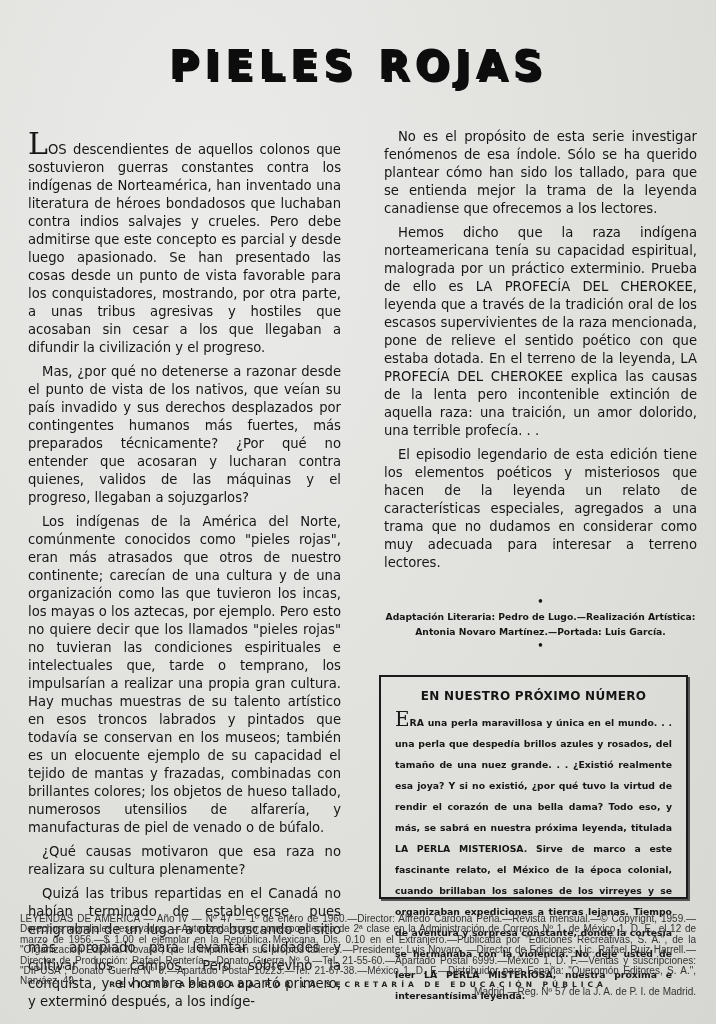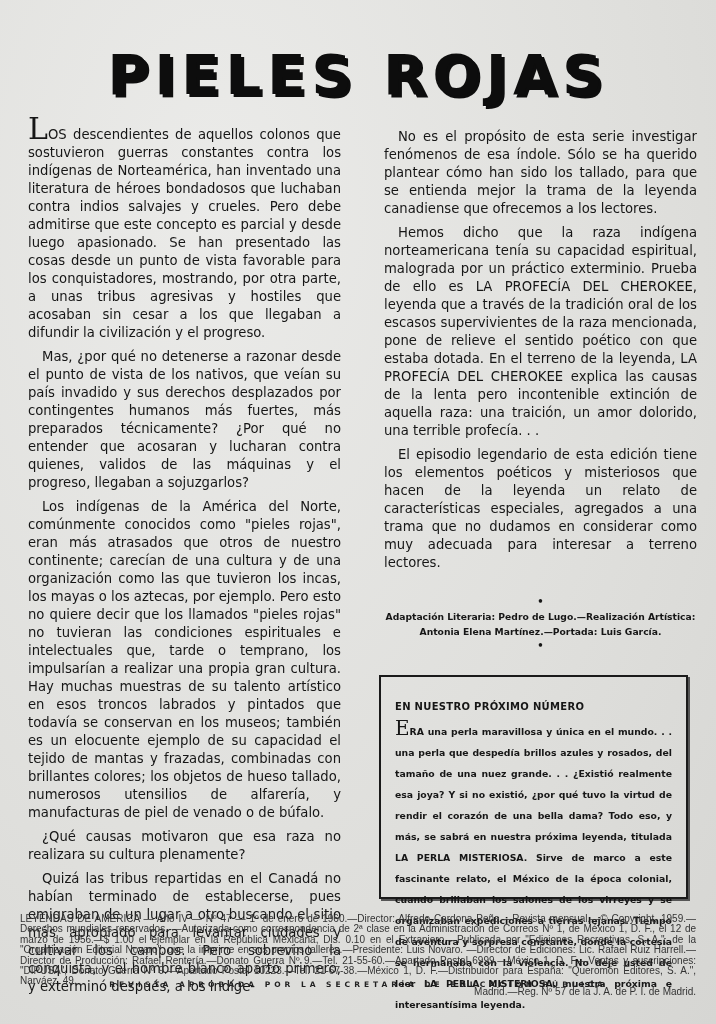--- a/index.html
+++ b/index.html
@@ -6,42 +6,42 @@
     body {
       width: 716px; height: 1024px; overflow: hidden;
       background: #e4e4e2;
       background-image: radial-gradient(ellipse at 30% 20%, #ebebe9 0%, #dfdfdc 60%, #d6d6d3 100%);
       position: relative;
       color: #161616;
     }
     .page { position: absolute; left: 0; top: 0; width: 716px; height: 1024px; }
     .title {
       position: absolute; top: 42px; left: 0; width: 716px; text-align: center;
-      font-family: "DejaVu Sans", sans-serif; font-weight: bold; font-size: 56px;
+      font-family: "DejaVu Sans", sans-serif; font-weight: bold; font-size: 40px;
       letter-spacing: 6px; color: #0d0d0d;
       text-shadow: 3px 3px 0 #0d0d0d, 1px 1px 0 #fff;
     }
     .col { position: absolute; font-family: "DejaVu Sans", sans-serif; font-size: 13.2px; line-height: 18px; text-align: justify; }
-    .col-left { left: 28px; top: 120px; width: 313px; }
+    .col-left { left: 28px; top: 135px; width: 313px; }
     .col-right { left: 384px; top: 128px; width: 313px; }
     .col p { margin: 0 0 6px 0; text-indent: 14px; }
     .col p.first { text-indent: 0; }
     .drop { font-family: "DejaVu Serif", serif; font-size: 30px; line-height: 18px; float: none; font-weight: normal; }
     .credits {
       position: absolute; left: 384px; top: 595px; width: 313px; text-align: center;
       font-family: "DejaVu Sans", sans-serif; font-weight: bold; font-size: 9.2px; line-height: 15px;
     }
     .bullet { text-align: center; font-size: 10px; line-height: 14px; }
     .next-box {
       position: absolute; left: 379px; top: 675px; width: 309px; height: 224px;
       border: 2px solid #1a1a1a; box-shadow: 2px 2px 0 #555;
       box-sizing: border-box; padding: 8px 14px;
       font-family: "DejaVu Sans", sans-serif;
     }
-    .next-title { text-align: left; font-weight: bold; font-size: 10px; margin: 16px 0 6px 0; letter-spacing: 0.3px; }
+    .next-title { text-align: center; font-weight: bold; font-size: 12px; margin: 4px 0 6px 0; letter-spacing: 0.3px; }
     .next-body { font-weight: bold; font-size: 9.3px; line-height: 21px; text-align: justify; }
     .next-drop { font-family: "DejaVu Serif", serif; font-size: 20px; font-weight: normal; }
     .footer {
       position: absolute; left: 20px; top: 914px; width: 676px;
       font-family: "Liberation Sans", sans-serif; font-size: 10px; line-height: 10.4px;
       text-align: justify; color: #333;
     }
     .footer .last { text-align: right; }
     .approval {
       position: absolute; left: 0; top: 980px; width: 716px; text-align: center;
@@ -64,21 +64,21 @@
 
   <div class="col col-right">
     <p>No es el propósito de esta serie investigar fenómenos de esa índole. Sólo se ha querido plantear cómo han sido los tallado, para que se entienda mejor la trama de la leyenda canadiense que ofrecemos a los lectores.</p>
     <p>Hemos dicho que la raza indígena norteamericana tenía su capacidad espiritual, malograda por un práctico exterminio. Prueba de ello es LA PROFECÍA DEL CHEROKEE, leyenda que a través de la tradición oral de los escasos supervivientes de la raza mencionada, pone de relieve el sentido poético con que estaba dotada. En el terreno de la leyenda, LA PROFECÍA DEL CHEROKEE explica las causas de la lenta pero incontenible extinción de aquella raza: una traición, un amor dolorido, una terrible profecía. . .</p>
     <p>El episodio legendario de esta edición tiene los elementos poéticos y misteriosos que hacen de la leyenda un relato de características especiales, agregados a una trama que no dudamos en considerar como muy adecuada para interesar a terreno lectores.</p>
   </div>
 
   <div class="credits">
     <div class="bullet">•</div>
     <div>Adaptación Literaria: Pedro de Lugo.—Realización Artística:</div>
-    <div>Antonia Elena Martínez.—Portada: Luis García.</div>
+    <div>Antonia Novaro Martínez.—Portada: Luis García.</div>
     <div class="bullet">•</div>
   </div>
 
   <div class="next-box">
     <div class="next-title">EN NUESTRO PRÓXIMO NÚMERO</div>
     <div class="next-body"><span class="next-drop">E</span><span>RA una perla maravillosa y única en el mundo. . . una perla que despedía brillos azules y rosados, del tamaño de una nuez grande. . . ¿Existió realmente esa joya? Y si no existió, ¿por qué tuvo la virtud de rendir el corazón de una bella dama? Todo eso, y más, se sabrá en nuestra próxima leyenda, titulada LA PERLA MISTERIOSA. Sirve de marco a este fascinante relato, el México de la época colonial, cuando brillaban los salones de los virreyes y se organizaban expediciones a tierras lejanas. Tiempo de aventura y sorpresa constante, donde la cortesía se hermanaba con la violencia. No deje usted de leer LA PERLA MISTERIOSA, nuestra próxima e interesantísima leyenda.</span></div>
   </div>
 
   <div class="footer">
     <div>LEYENDAS DE AMÉRICA — Año IV — Nº 47 — 1º de enero de 1960.—Director: Alfredo Cardona Peña.—Revista mensual.—© Copyright, 1959.—Derechos mundiales reservados. —Autorizada como correspondencia de 2ª clase en la Administración de Correos Nº 1, de México 1, D. F., el 12 de marzo de 1956.—$ 1.00 el ejemplar en la República Mexicana, Dls. 0.10 en el Extranjero.—Publicada por "Ediciones Recreativas, S. A.", de la "Organización Editorial Novaro", que la imprime en sus propios talleres.—Presidente: Luis Novaro. —Director de Ediciones: Lic. Rafael Ruiz Harrell.—Director de Producción: Rafael Rentería.—Donato Guerra Nº 9.—Tel. 21-55-60.—Apartado Postal 6999.—México 1, D. F.—Ventas y suscripciones: "DIPUSA", Donato Guerra Nº 9.—Apartado Postal 10223.—Tel. 21-67-38.—México 1, D. F.—Distribuidor para España: "Queromón Editores, S. A.", Narváez, 49,</div>

